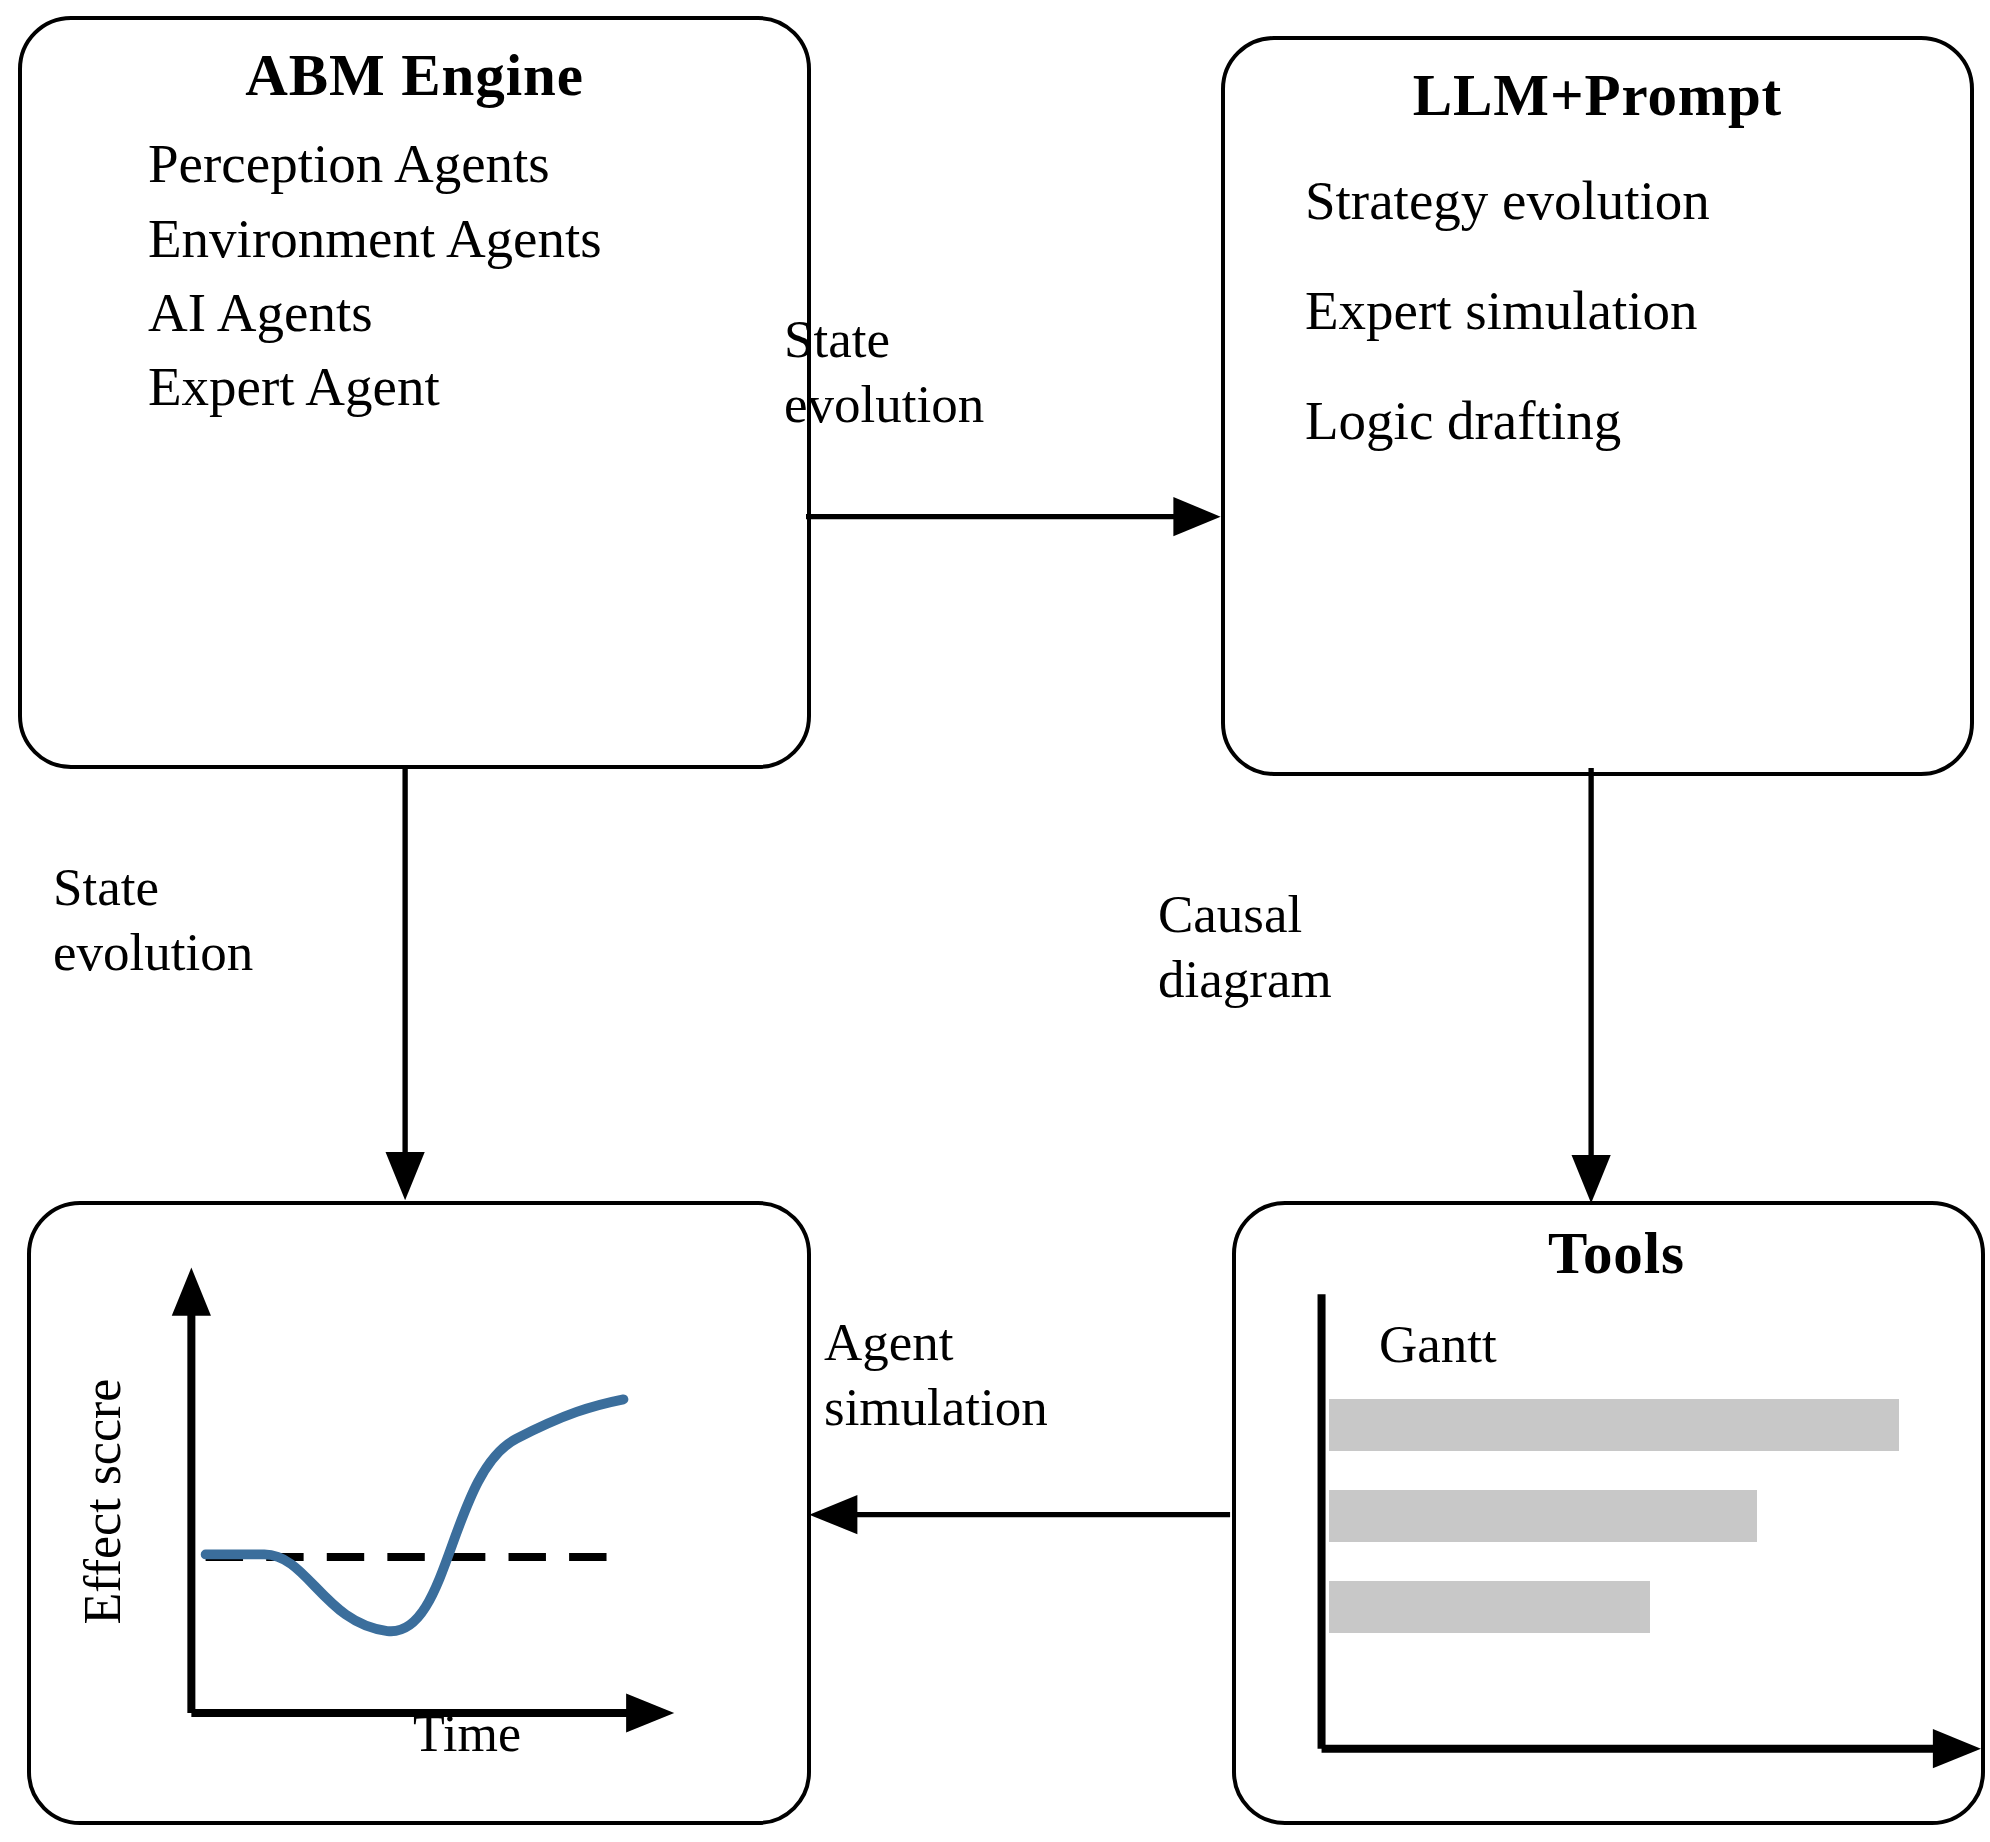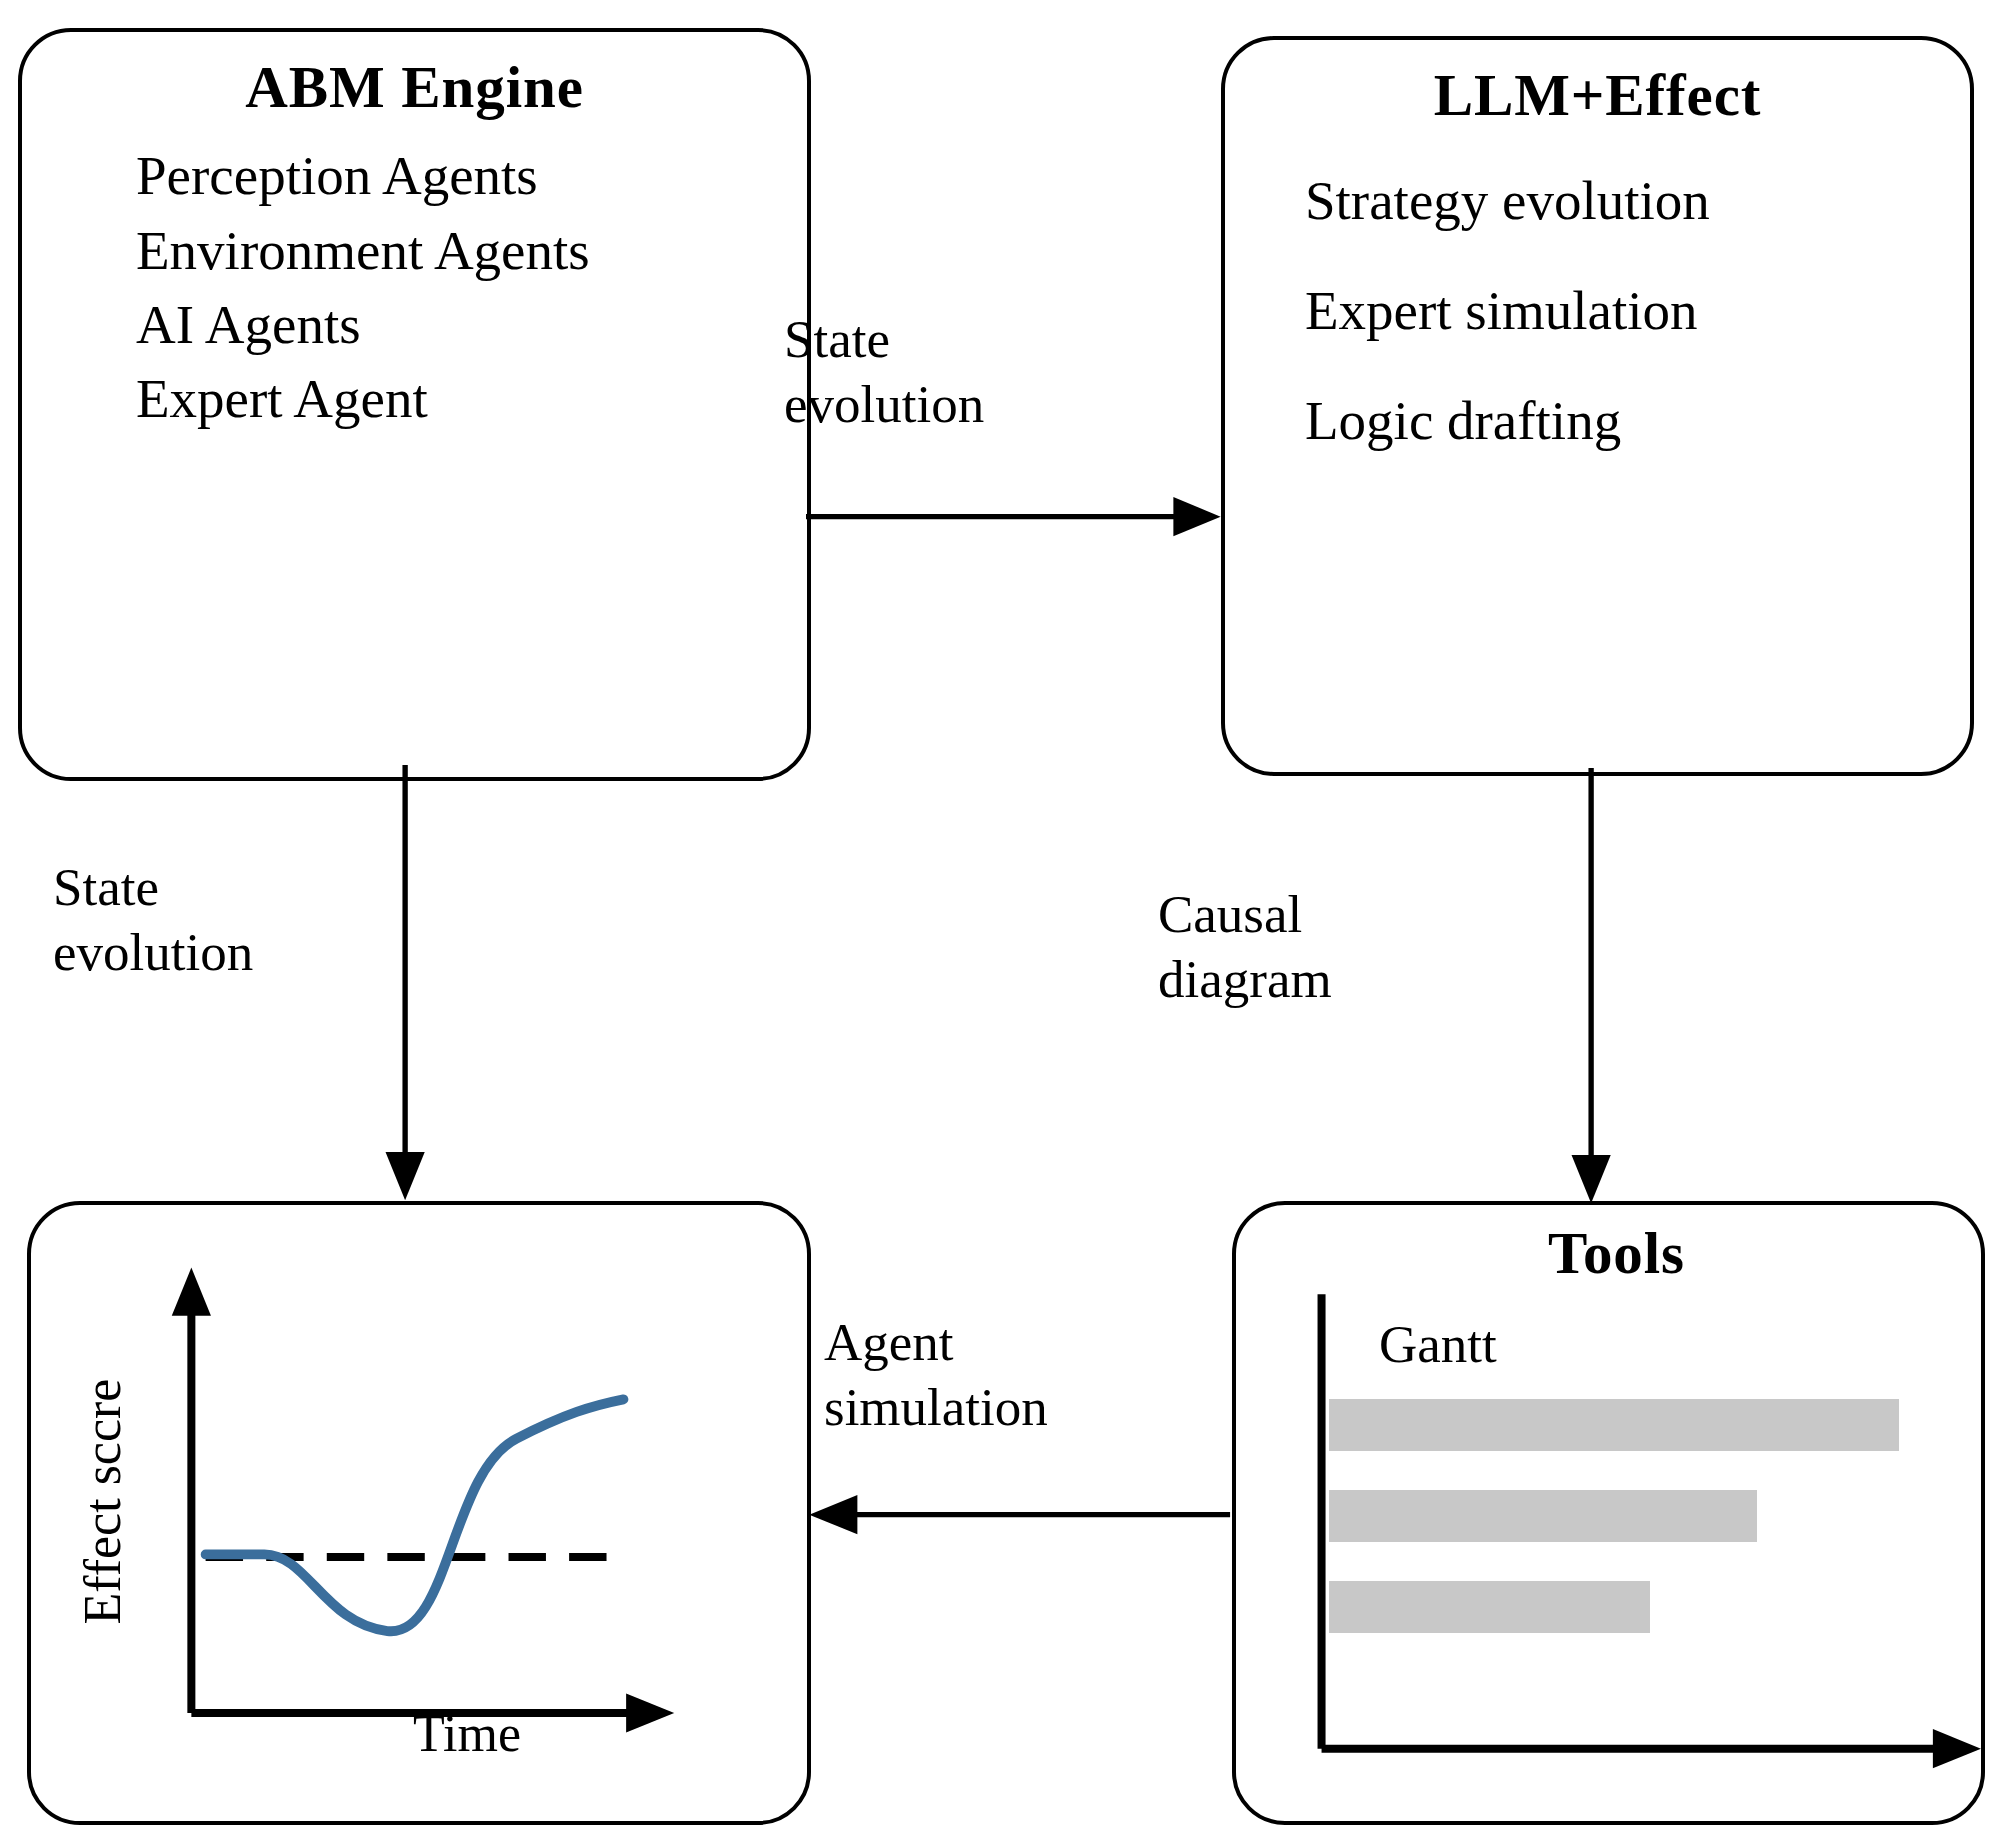--- a/index.html
+++ b/index.html
@@ -46,22 +46,21 @@
     line-height: 1.35;
     white-space: nowrap;
   }
 
   
   #abm-box {
     left: 18px;
     top: 16px;
     width: 793px;
     height: 753px;
-    padding: 23px 36px;
-    margin-top: 12px;
+    padding: 23px 48px;
   }
   #abm-box .box-title { margin-bottom: 19.6px; }
   #abm-box .box-list li { padding-left: 78px; }
 
   
   #llm-box {
     left: 1221px;
     top: 36px;
     width: 753px;
     height: 740px;
@@ -163,21 +162,21 @@
     <div class="box-title">ABM  Engine</div>
     <ul class="box-list">
       <li>Perception Agents</li>
       <li>Environment Agents</li>
       <li>AI Agents</li>
       <li>Expert Agent</li>
     </ul>
   </div>
 
   <div class="box" id="llm-box">
-    <div class="box-title">LLM+Effect</div>
+    <div class="box-title">LLM+Prompt</div>
     <ul class="box-list">
       <li>Strategy evolution</li>
       <li>Expert simulation</li>
       <li>Logic drafting</li>
     </ul>
   </div>
 
   <div class="box" id="chart-box">
     <svg id="chart-svg" width="784" height="624" viewBox="0 0 880 700">
 

